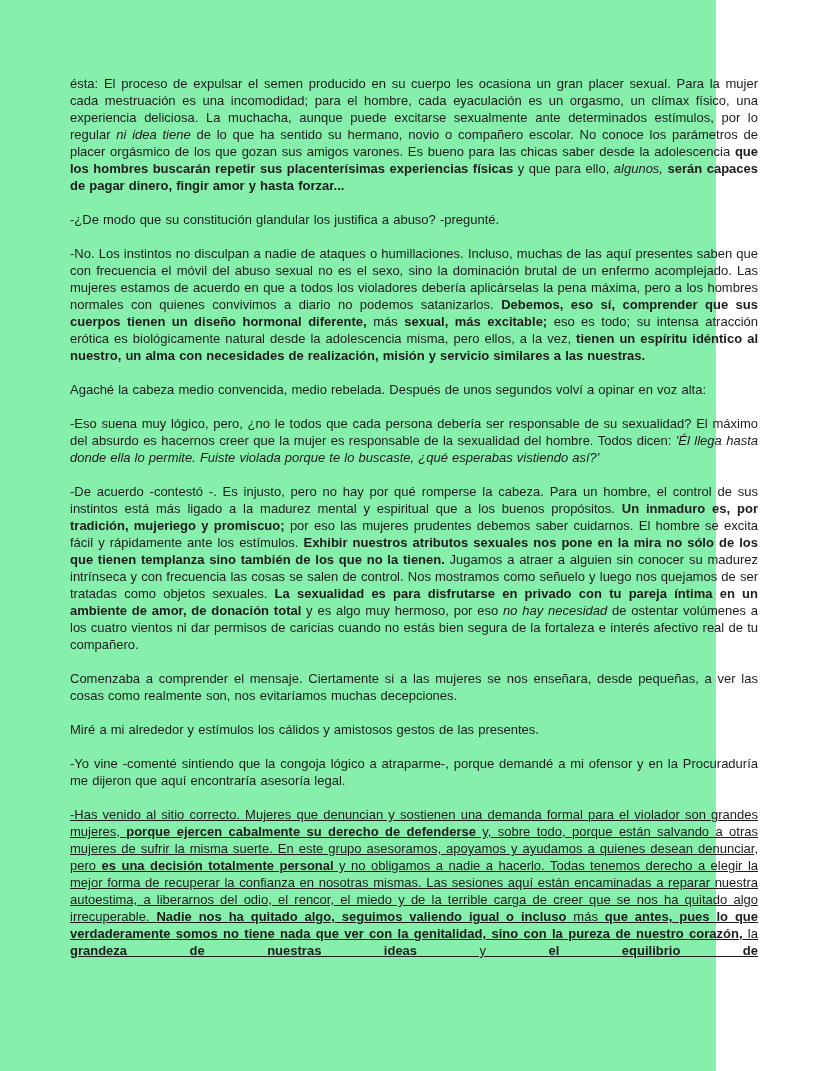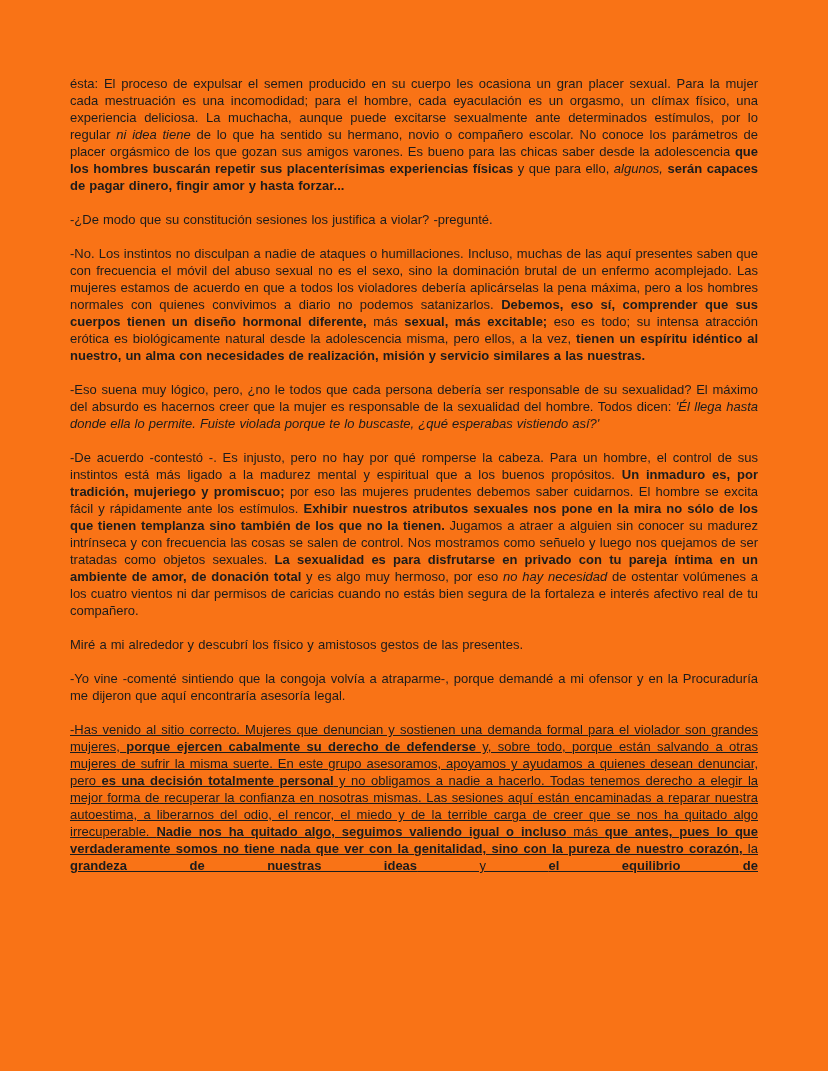--- a/index.html
+++ b/index.html
@@ -2,24 +2,24 @@
 <html lang="es"><head>
 <meta charset="utf-8">
 <style>
   html, body {
     margin: 0;
     padding: 0;
     background: #ffffff;
   }
   .page {
     position: relative;
-    width: 828px;
+    width: 716px;
     min-height: 1071px;
     box-sizing: border-box;
-    background: #f97316;
+    background: #86efac;
     padding: 75px 70px 45px 70px;
   }
   .text-body {
     width: 688px;
   }
   .para {
     font-family: "Liberation Sans", sans-serif;
     font-size: 13px;
     line-height: 17px;
     text-align: justify;
@@ -34,21 +34,23 @@
   .r-n { font-weight: normal; font-style: normal; }
   .r-b { font-weight: bold;   font-style: normal; }
   .r-i { font-weight: normal; font-style: italic; }
 </style>
 </head>
 <body>
 
 <div class="page">
   <div class="text-body">
       <p class="para"><span class="r-n">ésta: El proceso de expulsar el semen producido en su cuerpo les ocasiona un gran placer sexual. Para la mujer cada mestruación es una incomodidad; para el hombre, cada eyaculación es un orgasmo, un clímax físico, una experiencia deliciosa. La muchacha, aunque puede excitarse sexualmente ante determinados estímulos, por lo regular </span><span class="r-i">ni idea tiene</span><span class="r-n"> de lo que ha sentido su hermano, novio o compañero escolar. No conoce los parámetros de placer orgásmico de los que gozan sus amigos varones. Es bueno para las chicas saber desde la adolescencia </span><span class="r-b">que los hombres buscarán repetir sus placenterísimas experiencias físicas</span><span class="r-n"> y que para ello, </span><span class="r-i">algunos,</span><span class="r-n"> </span><span class="r-b">serán capaces de pagar dinero, fingir amor y hasta forzar...</span></p>
-      <p class="para"><span class="r-n">-¿De modo que su constitución sesiones los justifica a violar? -pregunté.</span></p>
+      <p class="para"><span class="r-n">-¿De modo que su constitución glandular los justifica a abuso? -pregunté.</span></p>
       <p class="para"><span class="r-n">-No. Los instintos no disculpan a nadie de ataques o humillaciones. Incluso, muchas de las aquí presentes saben que con frecuencia  el móvil del abuso sexual no es el sexo, sino la dominación brutal de un enfermo acomplejado.  Las mujeres estamos de acuerdo en que a todos los violadores debería aplicárselas la pena máxima, pero a los hombres normales con quienes convivimos a diario no podemos satanizarlos. </span><span class="r-b">Debemos, eso sí, comprender que sus cuerpos tienen un diseño hormonal diferente,</span><span class="r-n"> más </span><span class="r-b">sexual, más excitable;</span><span class="r-n"> eso es todo; su intensa atracción erótica es biológicamente natural desde la adolescencia misma, pero ellos, a la vez, </span><span class="r-b">tienen un espíritu idéntico al nuestro, un alma con necesidades de realización, misión y servicio similares a las nuestras.</span></p>
+      <p class="para"><span class="r-n">Agaché la cabeza medio convencida, medio rebelada. Después de unos segundos volví a opinar en voz alta:</span></p>
       <p class="para"><span class="r-n">-Eso suena muy lógico, pero, ¿no le todos que cada persona debería ser responsable de su sexualidad?  El máximo del absurdo es hacernos creer que la mujer es responsable de la sexualidad del hombre.  Todos dicen: </span><span class="r-i">'Él llega hasta donde ella lo permite. Fuiste violada porque te lo buscaste, ¿qué esperabas vistiendo así?'</span></p>
       <p class="para"><span class="r-n">-De acuerdo -contestó -. Es injusto, pero no hay por qué romperse la cabeza.  Para un hombre, el control de sus instintos está más ligado a la madurez mental y espiritual que a los buenos propósitos. </span><span class="r-b">Un inmaduro es, por tradición, mujeriego y promiscuo;</span><span class="r-n"> por eso las mujeres prudentes debemos saber cuidarnos. El hombre se excita fácil y rápidamente ante los estímulos. </span><span class="r-b">Exhibir nuestros atributos sexuales nos pone en la mira no sólo de los que tienen templanza sino también de los que no la tienen.</span><span class="r-n"> Jugamos a atraer a alguien sin conocer su madurez intrínseca y con frecuencia las cosas se salen de control. Nos mostramos como señuelo y luego nos quejamos de ser tratadas como objetos sexuales. </span><span class="r-b">La sexualidad es para disfrutarse en privado con tu pareja íntima en un ambiente de amor, de donación total</span><span class="r-n"> y es algo muy hermoso, por eso </span><span class="r-i">no hay necesidad</span><span class="r-n"> de ostentar volúmenes a los cuatro vientos ni dar permisos de caricias cuando no estás bien segura de la fortaleza e interés afectivo real de tu compañero.</span></p>
-      <p class="para"><span class="r-n">Miré a mi alrededor y descubrí los físico y amistosos gestos de las presentes.</span></p>
-      <p class="para"><span class="r-n">-Yo vine -comenté sintiendo que la congoja volvía a atraparme-, porque demandé a mi ofensor y en la Procuraduría me dijeron que aquí encontraría asesoría legal.</span></p>
+      <p class="para"><span class="r-n">Comenzaba a comprender el mensaje.  Ciertamente si a las mujeres se nos enseñara, desde pequeñas, a ver las cosas como realmente son, nos evitaríamos muchas decepciones.</span></p>
+      <p class="para"><span class="r-n">Miré a mi alrededor y estímulos los cálidos y amistosos gestos de las presentes.</span></p>
+      <p class="para"><span class="r-n">-Yo vine -comenté sintiendo que la congoja lógico a atraparme-, porque demandé a mi ofensor y en la Procuraduría me dijeron que aquí encontraría asesoría legal.</span></p>
       <p class="para justify-last"><span class="r-n">-Has venido al sitio correcto. Mujeres que denuncian y sostienen una demanda formal para el violador son grandes mujeres, </span><span class="r-b">porque ejercen cabalmente su derecho de defenderse</span><span class="r-n"> y, sobre todo, porque están salvando a otras mujeres de sufrir la misma suerte. En este grupo asesoramos, apoyamos y ayudamos a quienes desean denunciar, pero </span><span class="r-b">es una decisión totalmente personal</span><span class="r-n"> y no obligamos a nadie a hacerlo. Todas tenemos derecho a elegir la mejor forma de recuperar la confianza en nosotras mismas. Las sesiones aquí están encaminadas a reparar nuestra autoestima, a liberarnos del odio, el rencor, el miedo y de la terrible carga de creer que se nos ha quitado algo irrecuperable.  </span><span class="r-b">Nadie nos ha quitado algo, seguimos valiendo igual o incluso</span><span class="r-n"> más </span><span class="r-b">que antes, pues lo que verdaderamente somos no tiene nada que ver con la genitalidad, sino con la pureza de nuestro corazón,</span><span class="r-n"> la </span><span class="r-b">grandeza de nuestras ideas</span><span class="r-n"> y </span><span class="r-b">el equilibrio de</span></p>
     </div>
 </div>
 
 </body></html>

